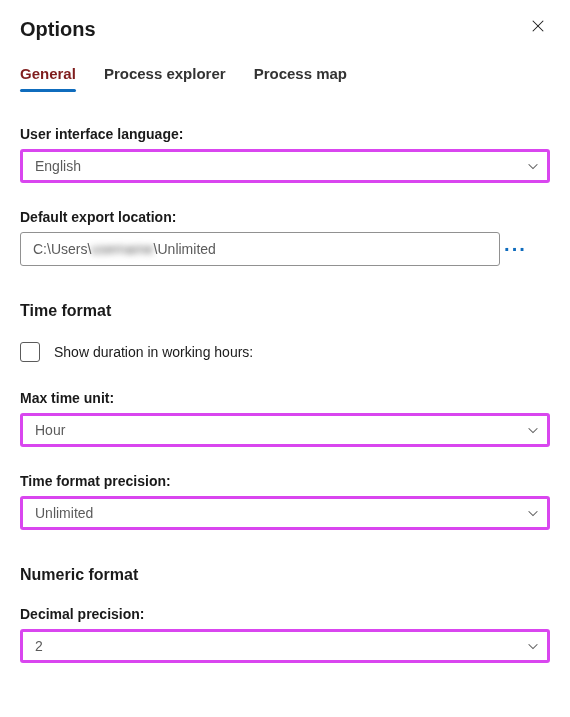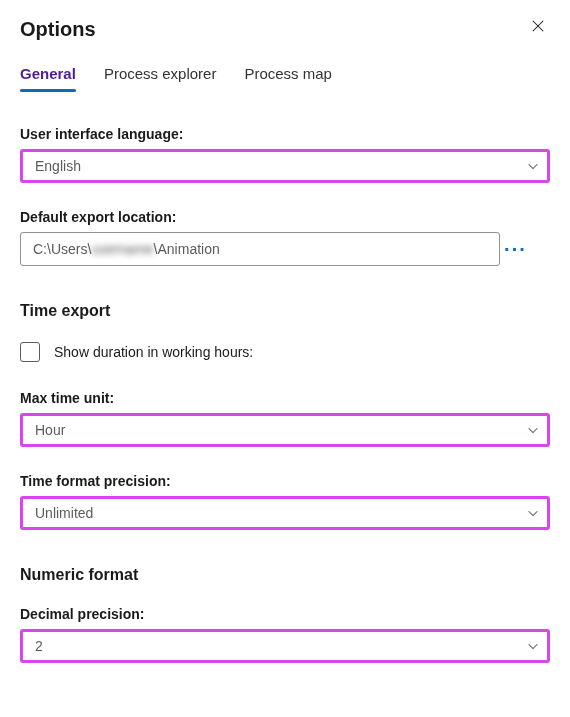--- a/index.html
+++ b/index.html
@@ -40,29 +40,29 @@
       width: 14px;
       height: 14px;
     }
     .tabs {
       display: flex;
       gap: 28px;
       margin-bottom: 36px;
     }
     .tab {
       font-size: 15px;
-      font-weight: 400;
+      font-weight: 700;
       color: #333;
       cursor: pointer;
       padding-bottom: 8px;
       position: relative;
     }
     .tab.active {
       font-weight: 600;
-      color: #4c1d95;
+      color: #7f1d1d;
     }
     .tab.active::after {
       content: '';
       position: absolute;
       bottom: -2px;
       left: 0;
       width: 100%;
       height: 3px;
       background: #0f6cbd;
       border-radius: 2px;
@@ -195,29 +195,29 @@
     </span>
   </div>
 </div>
 
 <div class="field-group">
   <label class="field-label">Default export location:</label>
   <div class="input-row">
     <div class="text-input" style="display:flex;align-items:center;">
       <span>C:\Users\</span>
         <span class="blurred">username</span>
-        <span>\Animation</span>
+        <span>\Unlimited</span>
     </div>
     <div class="more-btn">
       <span>···</span>
     </div>
   </div>
 </div>
 
-<div class="section-title">Time export</div>
+<div class="section-title">Time format</div>
 
 <div class="checkbox-row">
   <div class="checkbox"></div>
   <span class="checkbox-label">Show duration in working hours:</span>
 </div>
 
 <div class="field-group">
   <label class="field-label">Max time unit:</label>
   <div class="select-wrapper">
     <button class="select-field">Hour</button>

